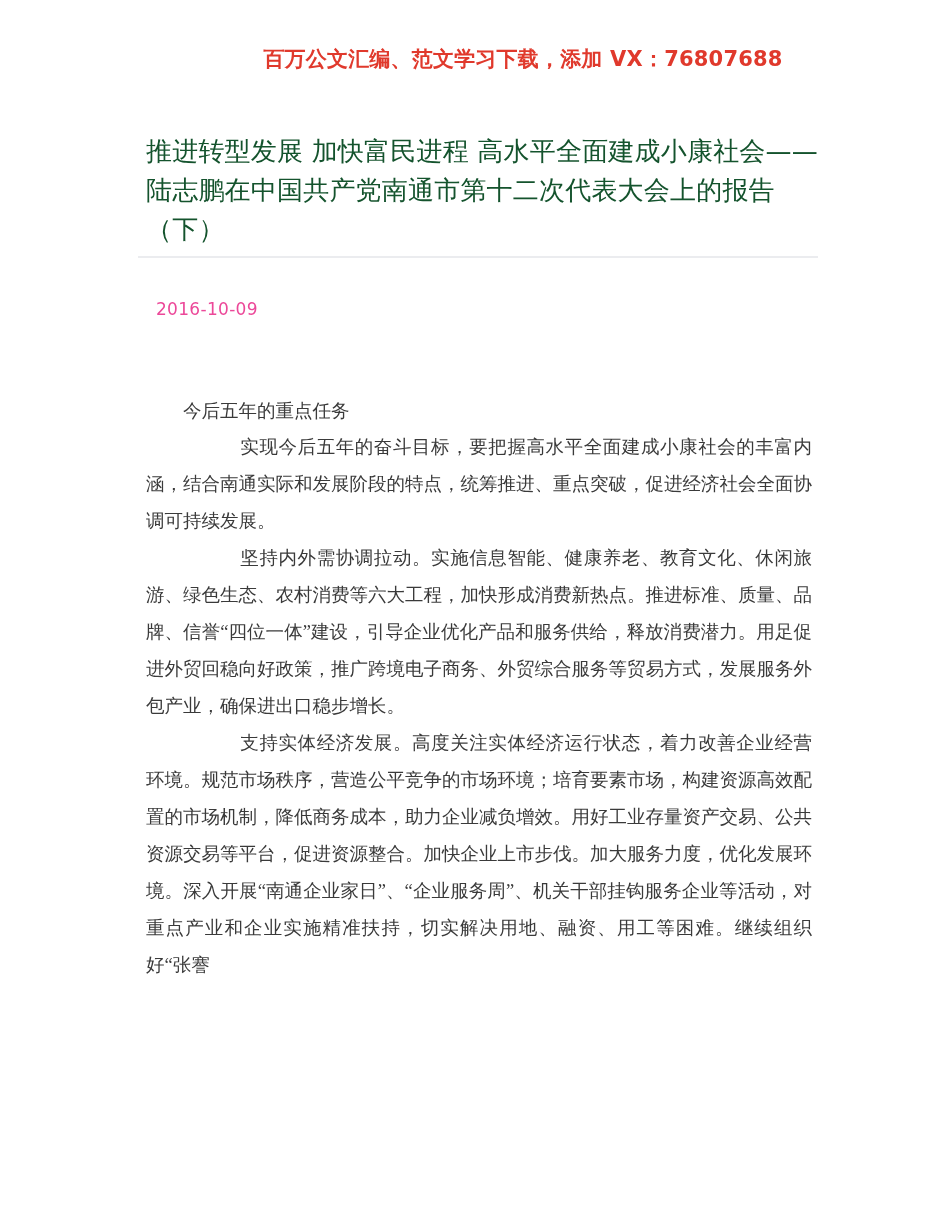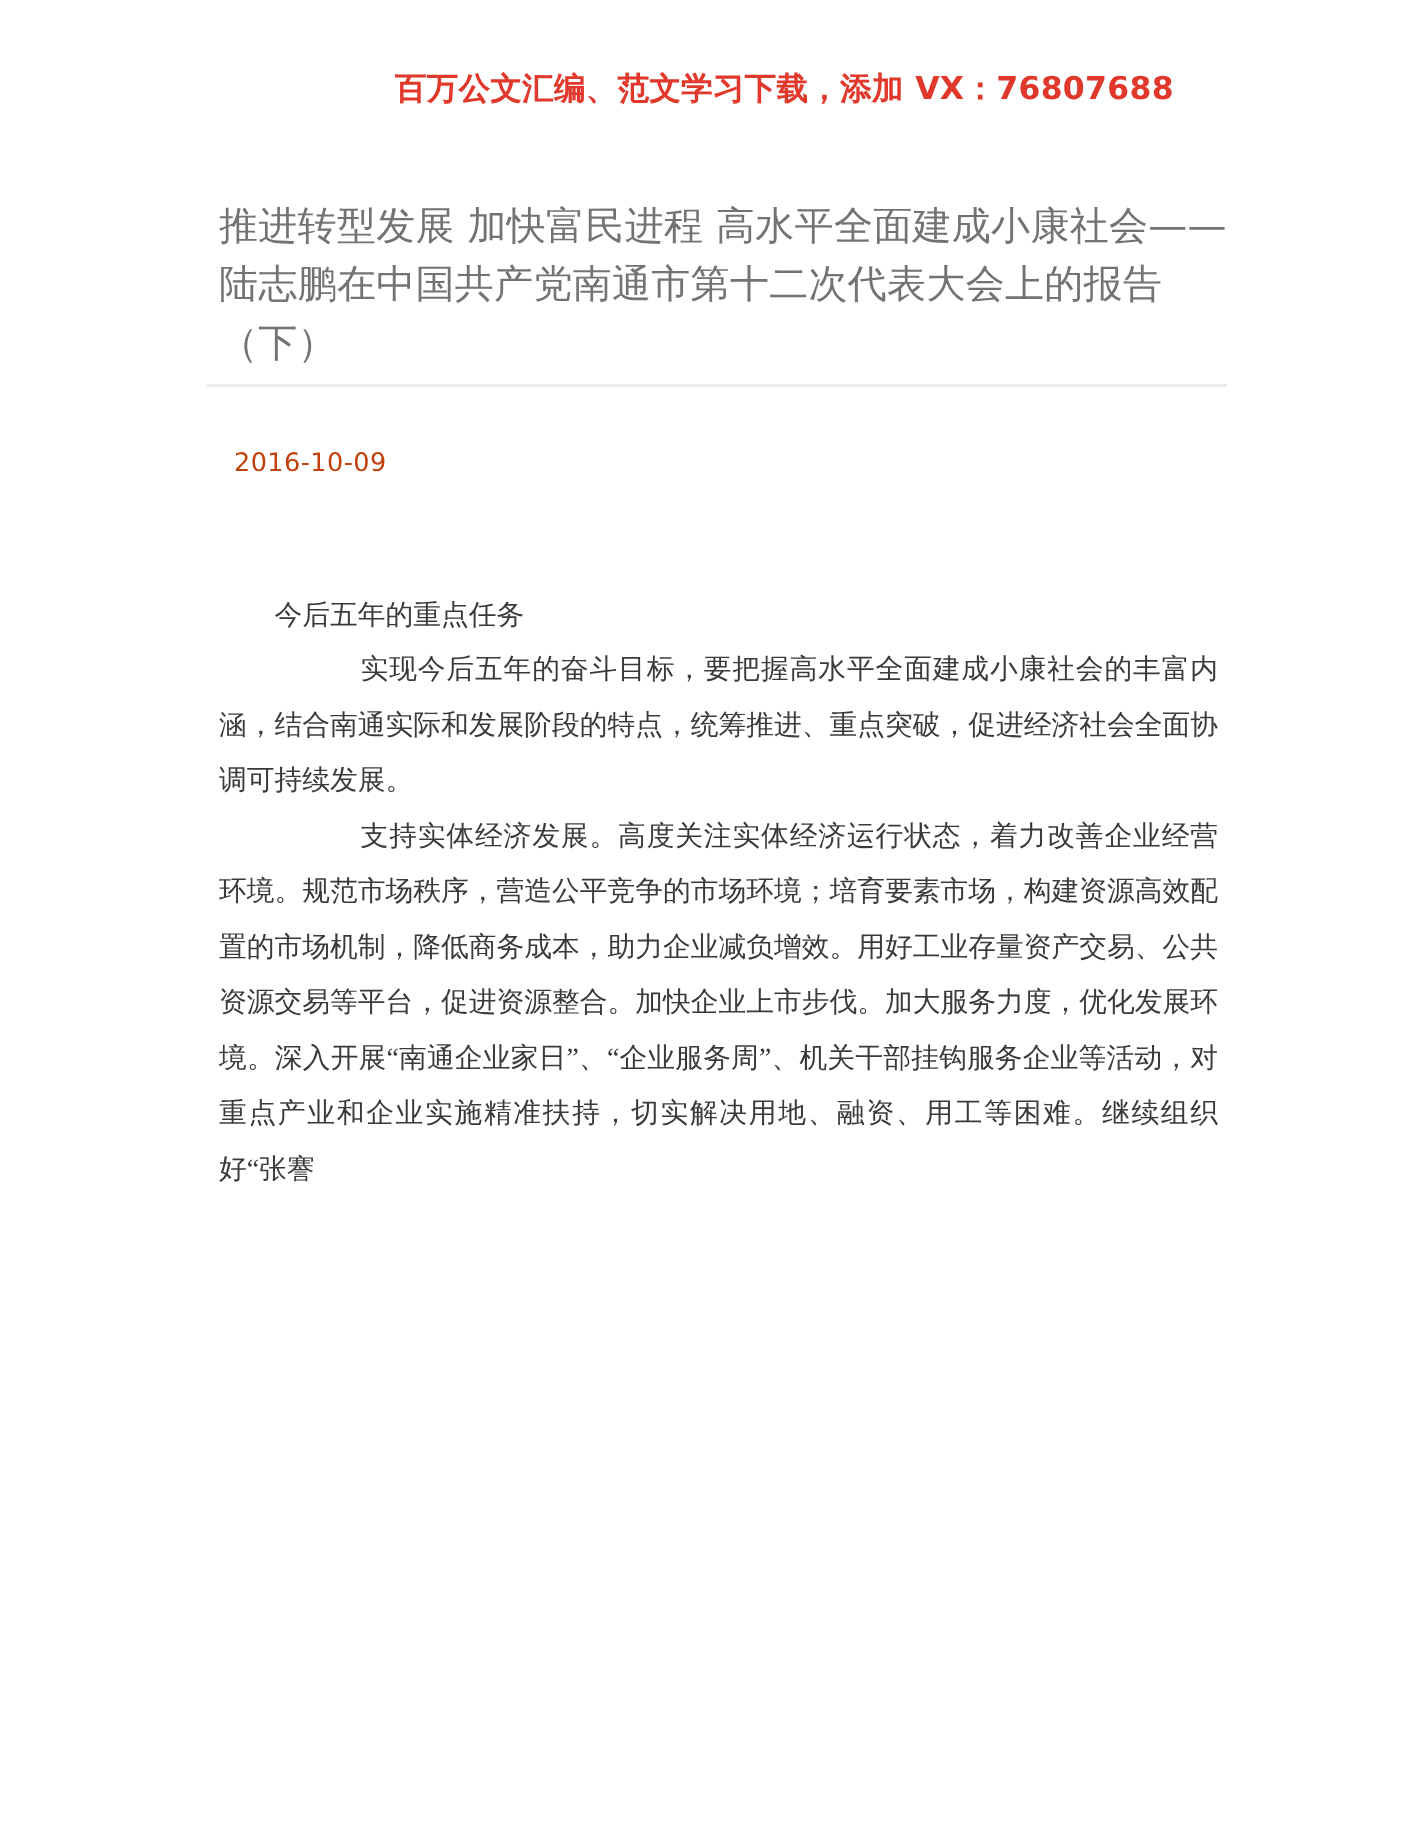--- a/index.html
+++ b/index.html
@@ -104,26 +104,27 @@
   }
 </style>
 </head>
 <body>
 
 <div class="page">
 
   <div class="promo-banner" style="color: rgb(224, 57, 44);">百万公文汇编、范文学习下载，添加 VX：76807688</div>
 
   <div class="article-header">
-    <h1 class="article-title" style="color: #737373;">推进转型发展 加快富民进程 高水平全面建成小康社会——陆志鹏在中国共产党南通市第十二次代表大会上的报告（下）</h1>
+    <h1 class="article-title" style="color: #14532d;">推进转型发展 加快富民进程 高水平全面建成小康社会——陆志鹏在中国共产党南通市第十二次代表大会上的报告（下）</h1>
   </div>
 
   <div class="title-divider"></div>
 
-  <div class="article-date" style="color: #c2410c;">2016-10-09</div>
+  <div class="article-date" style="color: #ec4899;">2016-10-09</div>
 
   <div class="article-body">
       <p class="indent-2">今后五年的重点任务</p>
       <p class="indent-5">实现今后五年的奋斗目标，要把握高水平全面建成小康社会的丰富内涵，结合南通实际和发展阶段的特点，统筹推进、重点突破，促进经济社会全面协调可持续发展。</p>
+      <p class="indent-5">坚持内外需协调拉动。实施信息智能、健康养老、教育文化、休闲旅游、绿色生态、农村消费等六大工程，加快形成消费新热点。推进标准、质量、品牌、信誉“四位一体”建设，引导企业优化产品和服务供给，释放消费潜力。用足促进外贸回稳向好政策，推广跨境电子商务、外贸综合服务等贸易方式，发展服务外包产业，确保进出口稳步增长。</p>
       <p class="indent-5">支持实体经济发展。高度关注实体经济运行状态，着力改善企业经营环境。规范市场秩序，营造公平竞争的市场环境；培育要素市场，构建资源高效配置的市场机制，降低商务成本，助力企业减负增效。用好工业存量资产交易、公共资源交易等平台，促进资源整合。加快企业上市步伐。加大服务力度，优化发展环境。深入开展“南通企业家日”、“企业服务周”、机关干部挂钩服务企业等活动，对重点产业和企业实施精准扶持，切实解决用地、融资、用工等困难。继续组织好“张謇</p>
     </div>
 
 </div>
 
 </body></html>

